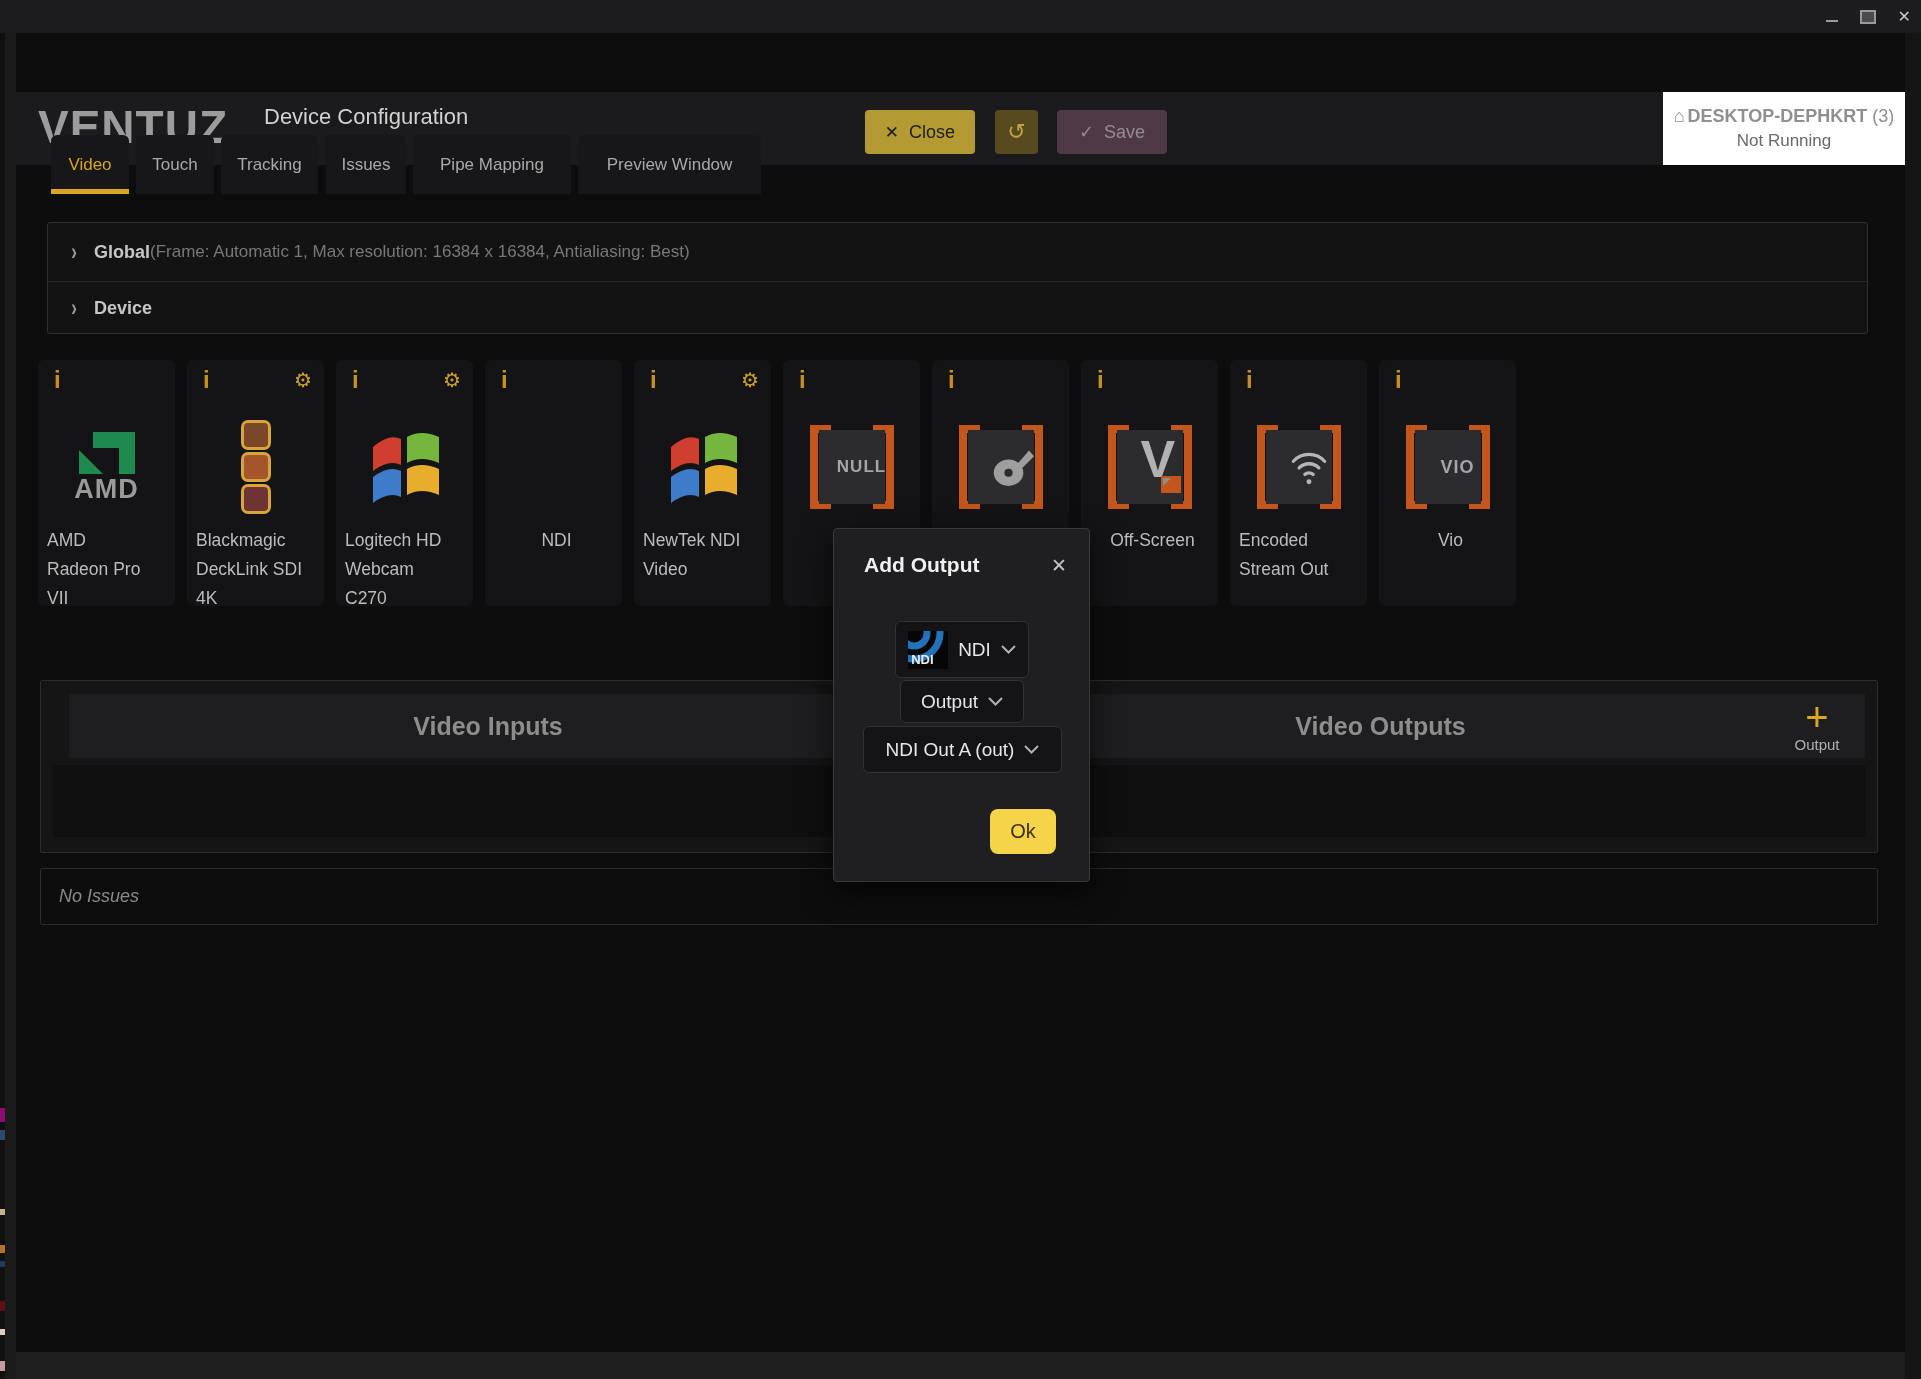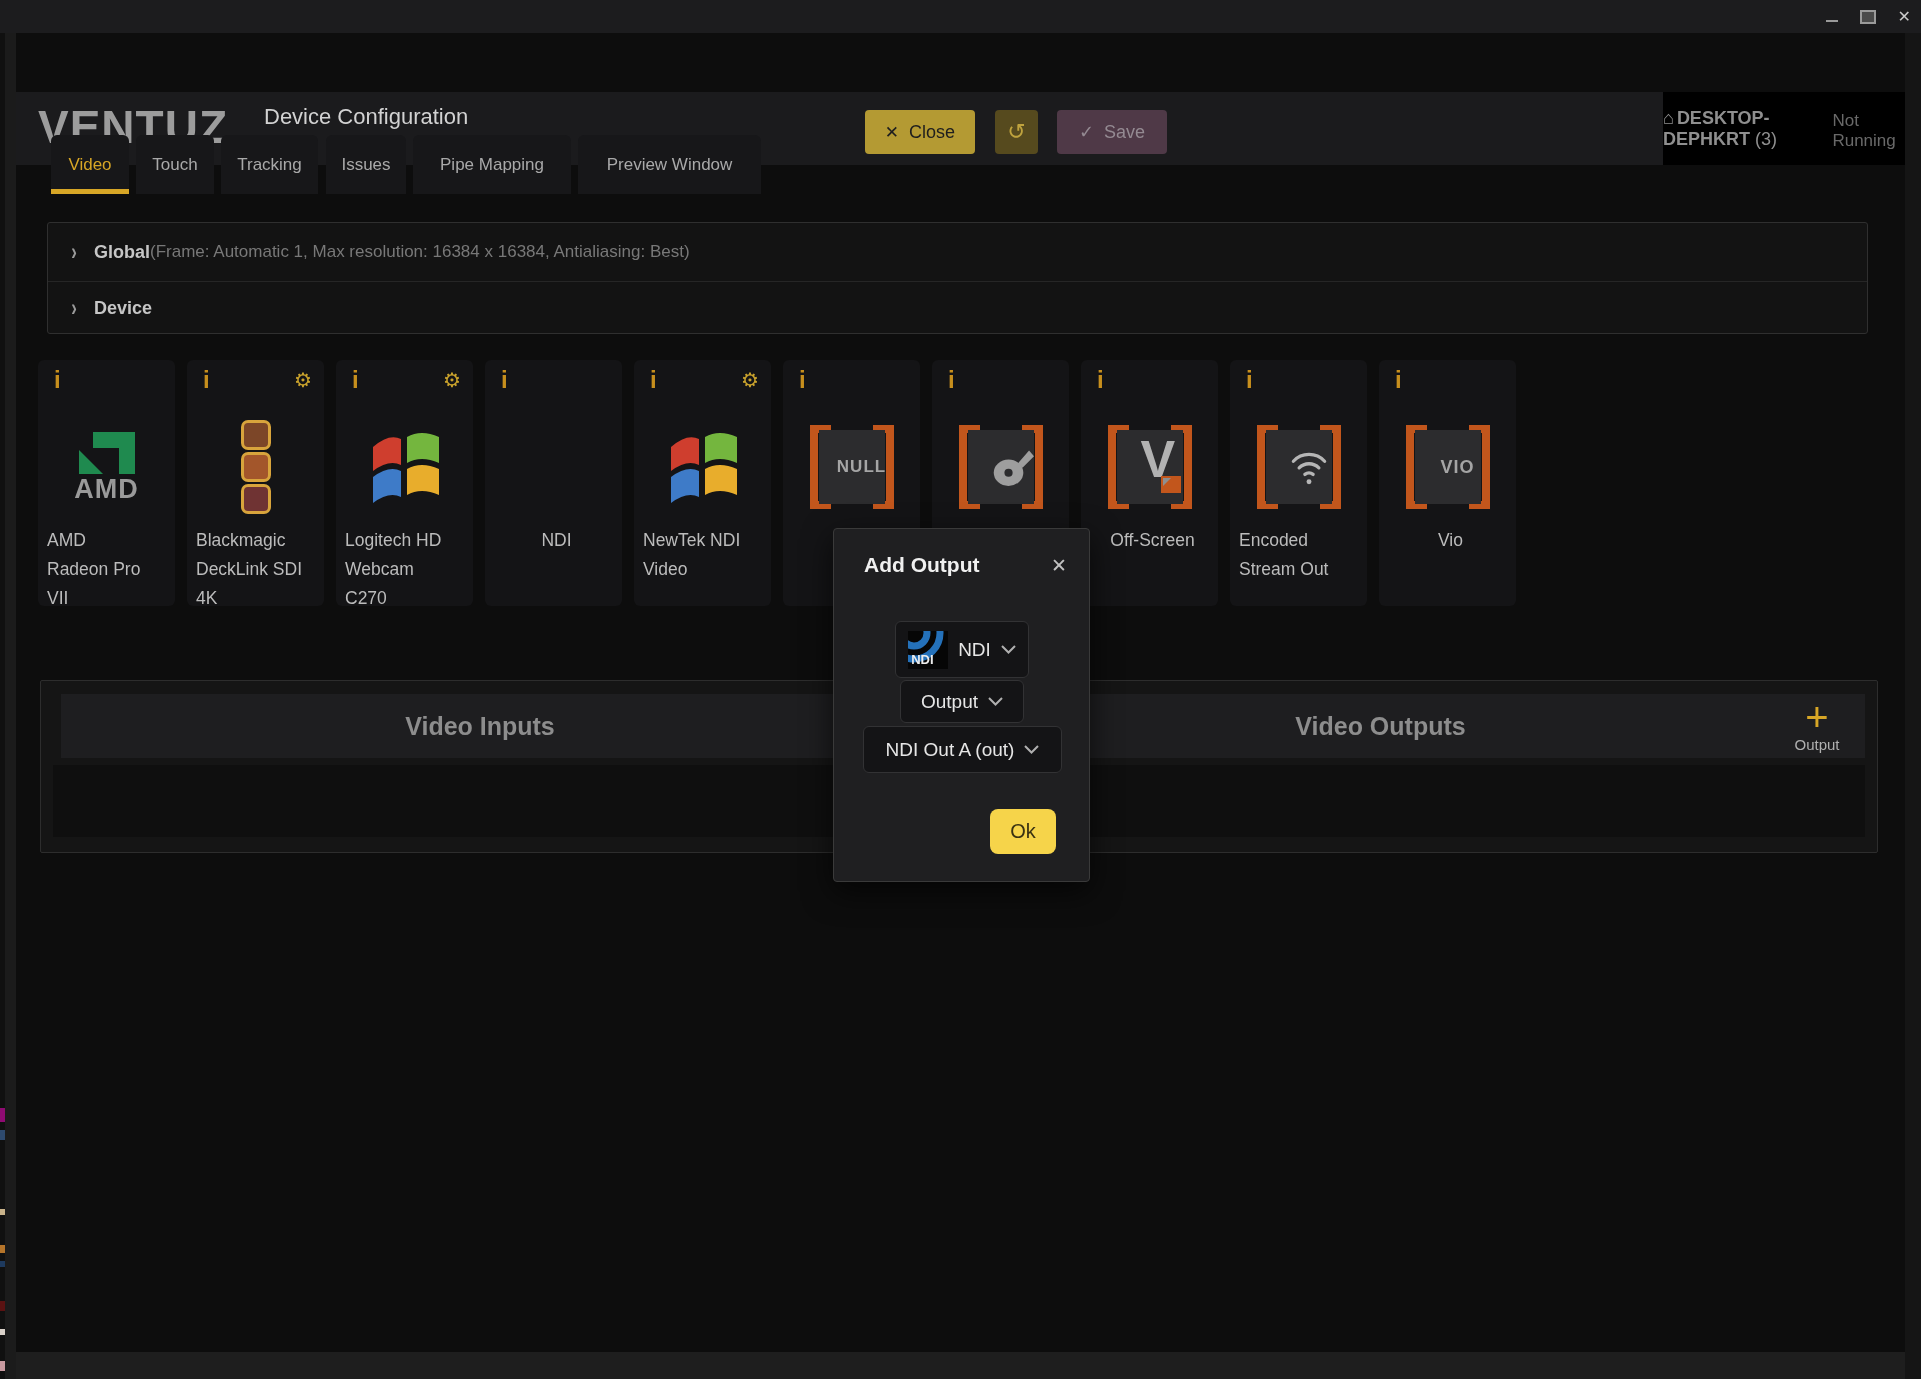--- a/index.html
+++ b/index.html
@@ -25,22 +25,22 @@
   .logo{position:absolute;left:22px;top:8px;font-size:46px;font-weight:800;letter-spacing:1px;
         color:#9c9c9c;transform:scaleY(1.02);}
   .hd-title{position:absolute;left:248px;top:12px;font-size:22px;color:#d2d2d2;}
   .hd-sub{position:absolute;left:256px;top:44px;font-size:18px;color:#bdbdbd;}
   .btn{position:absolute;top:18px;height:44px;border-radius:4px;display:flex;align-items:center;
        justify-content:center;gap:10px;font-size:18px;box-sizing:border-box;cursor:pointer;}
   .btn-close{left:849px;width:110px;background:#b49a33;color:#1e1e1e;}
   .btn-close .gl{font-size:17px;}
   .btn-refresh{left:979px;width:43px;background:#564a1e;color:#bfa33e;font-size:22px;}
   .btn-save{left:1041px;width:110px;background:#4f3947;color:#948a92;}
-  .machine{position:absolute;left:1647px;top:0;width:242px;height:73px;background:#000000;
-           display:flex;flex-direction:row;align-items:center;justify-content:center;}
+  .machine{position:absolute;left:1647px;top:0;width:242px;height:73px;background:#ffffff;
+           display:flex;flex-direction:column;align-items:center;justify-content:center;}
   .machine .l1{font-size:18px;color:#8f8f8f;font-weight:bold;}
   .machine .l1 .cnt{font-weight:normal;}
   .machine .l2{font-size:17px;color:#696969;margin-top:4px;}
   .machine .home{font-weight:normal;margin-right:3px;}
 
   
   .tab{position:absolute;top:135px;height:59px;background:#171719;border-radius:6px 6px 0 0;
        display:flex;align-items:center;justify-content:center;font-size:17px;color:#a9a9a9;cursor:pointer;}
   .tab.active{color:#d7a626;}
   .tab.active::after{content:"";position:absolute;left:0;right:0;bottom:0;height:5px;background:#d7a626;}
@@ -81,21 +81,21 @@
   .viotxt{font-size:18px;font-weight:bold;color:#a5a5a5;letter-spacing:1px;}
   .vwrap{position:relative;width:56px;height:64px;}
   .vtxt{position:absolute;left:4px;top:-6px;font-size:52px;font-weight:bold;color:#b2b2b2;}
   .vsq{position:absolute;right:2px;bottom:6px;width:20px;height:17px;background:#c2561c;}
   .vsq::after{content:"";position:absolute;left:2px;top:2px;border-left:8px solid #8f8f8f;border-bottom:8px solid transparent;}
 
   
   .io-box{left:40px;top:680px;width:1838px;height:173px;border:1px solid #2d2d2d;border-radius:2px;
           background:#151515;box-sizing:border-box;}
   .io-band{position:absolute;top:13px;height:64px;background:#1e1e20;display:flex;align-items:center;justify-content:center;}
-  .io-band.inputs{left:20px;width:838px;}
+  .io-band.inputs{left:28px;width:838px;}
   .io-band.outputs{left:855px;width:969px;}
   .io-title{font-size:25px;font-weight:bold;color:#8d8d8d;}
   .io-empty{position:absolute;left:12px;top:84px;width:1812px;height:72px;background:#0f0f0f;}
   .add-out{position:absolute;right:10px;top:0px;width:76px;height:64px;display:flex;flex-direction:column;
            align-items:center;justify-content:center;cursor:pointer;}
   .add-out .plus{font-size:40px;font-weight:200;color:#d7a626;line-height:34px;}
   .add-out .plbl{font-size:15px;color:#b0b0b0;margin-top:2px;}
 
   
   .issues{left:40px;top:868px;width:1838px;height:57px;border:1px solid #2c2c2c;border-radius:2px;
@@ -359,20 +359,23 @@
     <div class="io-band outputs">
       <span class="io-title">Video Outputs</span>
       <div class="add-out">
         <span class="plus">+</span>
         <span class="plbl">Output</span>
       </div>
     </div>
     <div class="io-empty"></div>
   </div>
 
+  <div class="abs issues">
+    <span>No Issues</span>
+  </div>
 
   <div class="abs dialog">
     <div class="dlg-title">Add Output</div>
     <div class="dlg-x">✕</div>
 
     <div class="dd dd1">
       <span class="ndimini">
         <svg width="40" height="38" viewBox="0 0 40 38">
             <circle cx="6" cy="2" r="26" fill="none" stroke="#2471ba" stroke-width="7"></circle>
             <circle cx="6" cy="2" r="13" fill="none" stroke="#2471ba" stroke-width="7"></circle>

